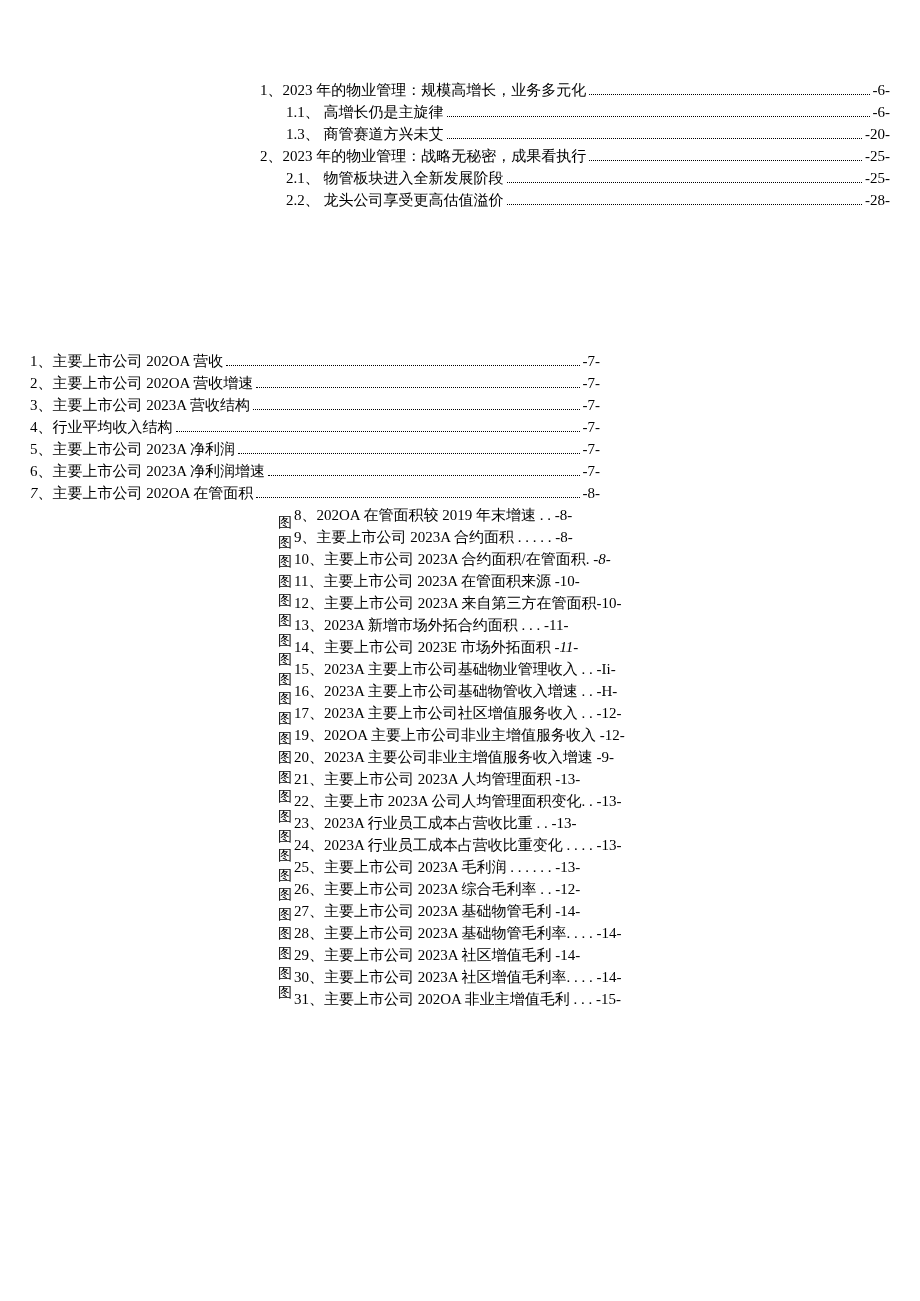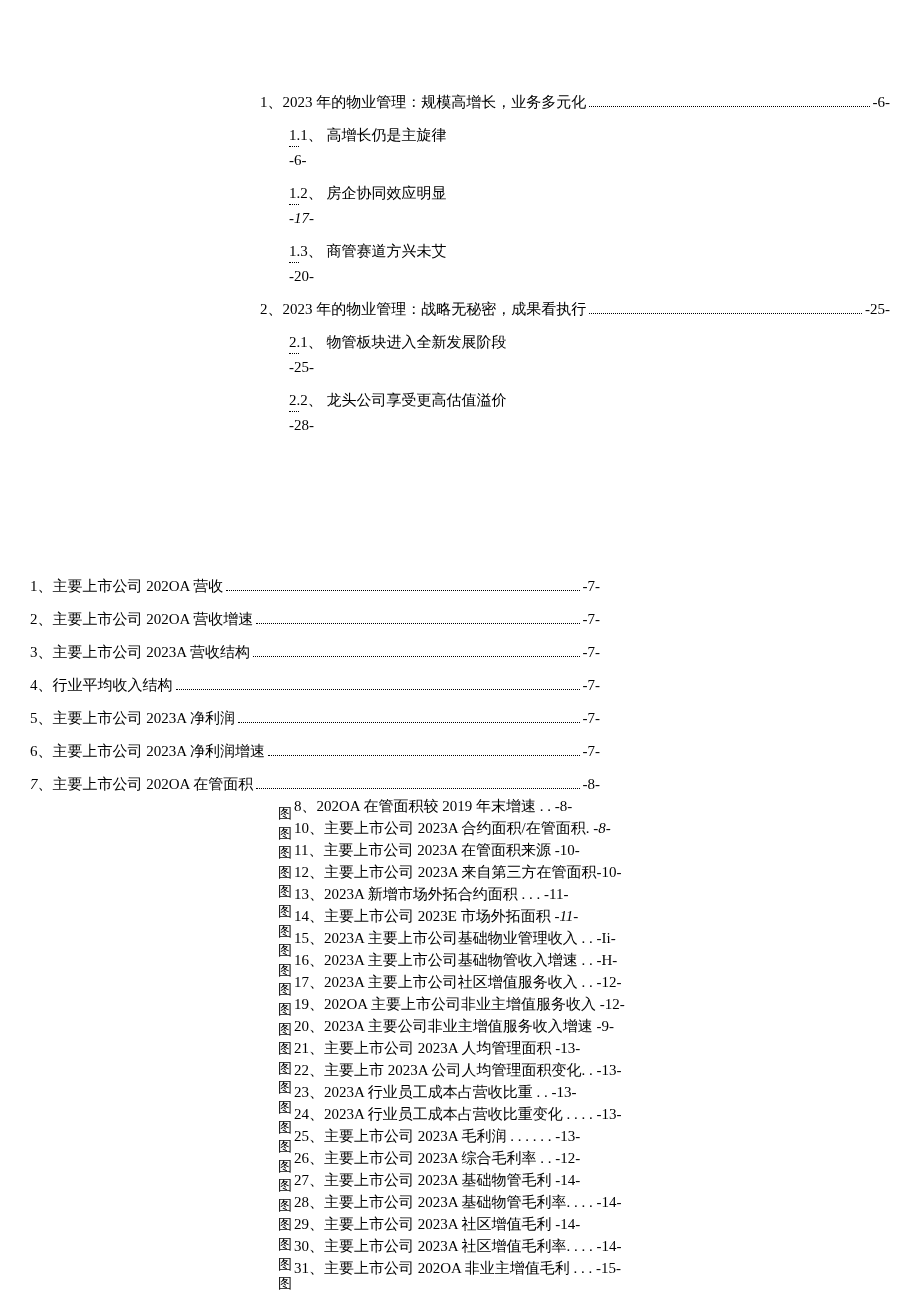--- a/index.html
+++ b/index.html
@@ -16,35 +16,34 @@
   }
   .toc-upper {
     margin-left: 230px;
     margin-bottom: 140px;
   }
   .toc-row {
     display: flex;
     align-items: baseline;
     line-height: 1.4;
     margin-bottom: 1px;
-    margin-top: 12px;
   }
   .toc-row .label {
     white-space: nowrap;
   }
   .toc-row .dots {
     flex: 1;
     border-bottom: 1px dotted #000;
     margin: 0 3px 3px 3px;
     min-width: 10px;
   }
   .toc-row .page-ref {
     white-space: nowrap;
   }
-  .indent-1 { padding-left: 26px; flex-direction: column; }
+  .indent-1 { padding-left: 26px; }
   .italic { font-style: italic; }
   .toc-lower-left {
     margin-left: 0;
   }
   .toc-lower-left .toc-row {
     max-width: 570px;
   }
   .toc-lower-right {
     margin-top: 0;
     display: flex;
@@ -75,25 +74,20 @@
         <span class="label">1、2023 年的物业管理：规模高增长，业务多元化</span>
         <span class="dots"></span>
         <span class="page-ref">-6-</span>
       </div>
       <div class="toc-row indent-1">
         <span class="label">1.1、 高增长仍是主旋律</span>
         <span class="dots"></span>
         <span class="page-ref">-6-</span>
       </div>
       <div class="toc-row indent-1">
-        <span class="label">1.2、 房企协同效应明显</span>
-        <span class="dots"></span>
-        <span class="page-ref italic">-17-</span>
-      </div>
-      <div class="toc-row indent-1">
         <span class="label">1.3、 商管赛道方兴未艾</span>
         <span class="dots"></span>
         <span class="page-ref">-20-</span>
       </div>
       <div class="toc-row">
         <span class="label">2、2023 年的物业管理：战略无秘密，成果看执行</span>
         <span class="dots"></span>
         <span class="page-ref">-25-</span>
       </div>
       <div class="toc-row indent-1">
@@ -169,20 +163,21 @@
         <span>图</span>
         <span>图</span>
         <span>图</span>
         <span>图</span>
         <span>图</span>
         <span>图</span>
         <span>图</span>
       </div>
     <div class="list-col">
         <div class="row2">8、202OA 在管面积较 2019 年末增速 . . -8-</div>
+        <div class="row2">9、主要上市公司 2023A 合约面积 . . . . . -8-</div>
         <div class="row2">10、主要上市公司 2023A 合约面积/在管面积. <span style="font-style:italic">-8-</span></div>
         <div class="row2">11、主要上市公司 2023A 在管面积来源 -10-</div>
         <div class="row2">12、主要上市公司 2023A 来自第三方在管面积-10-</div>
         <div class="row2">13、2023A 新增市场外拓合约面积  . . . -11-</div>
         <div class="row2">14、主要上市公司 2023E 市场外拓面积 -<span style="font-style:italic">11</span>-</div>
         <div class="row2">15、2023A 主要上市公司基础物业管理收入 . . -Ii-</div>
         <div class="row2">16、2023A 主要上市公司基础物管收入增速 . . -H-</div>
         <div class="row2">17、2023A 主要上市公司社区增值服务收入 . . -12-</div>
         <div class="row2">19、202OA 主要上市公司非业主增值服务收入 -12-</div>
         <div class="row2">20、2023A 主要公司非业主增值服务收入增速 -9-</div>

